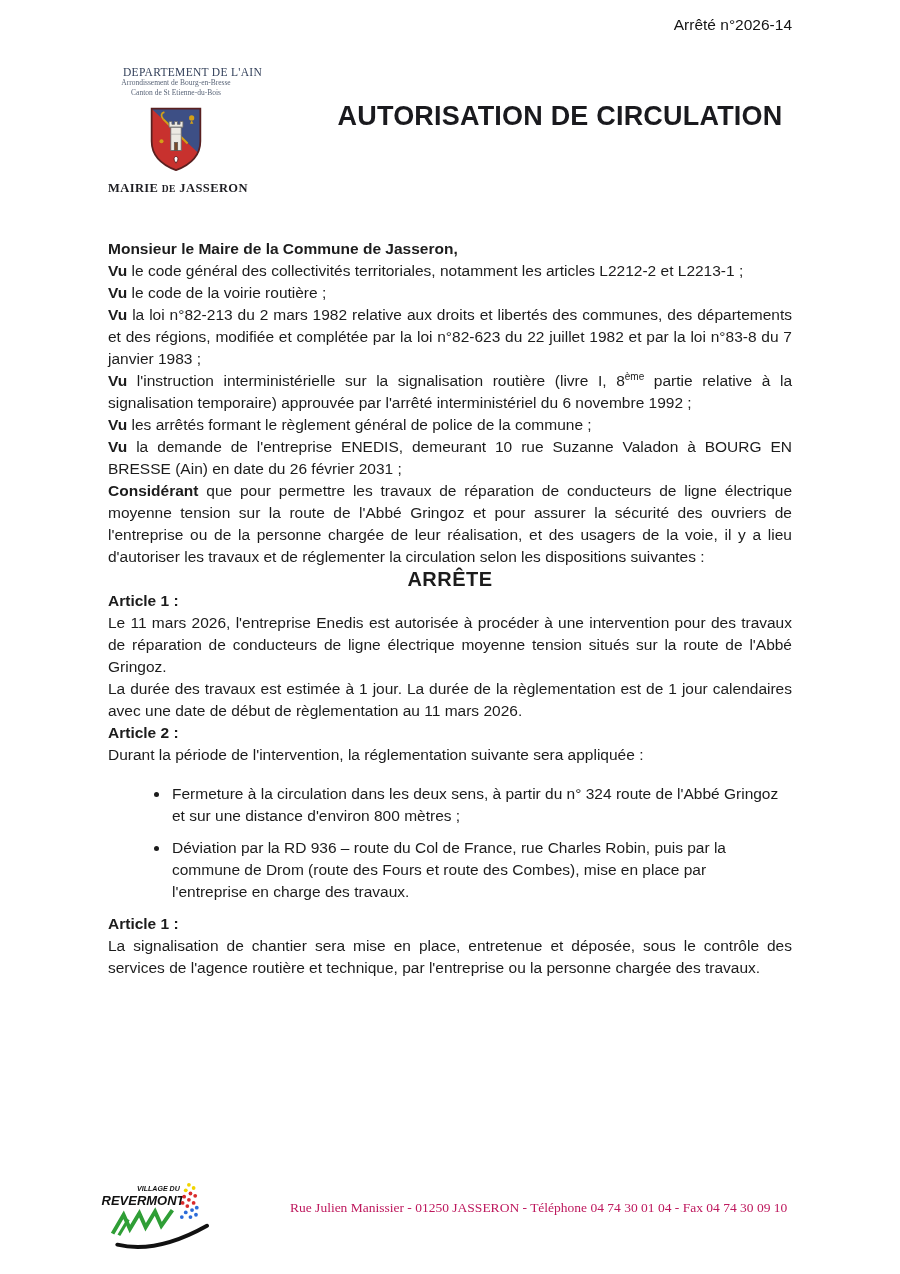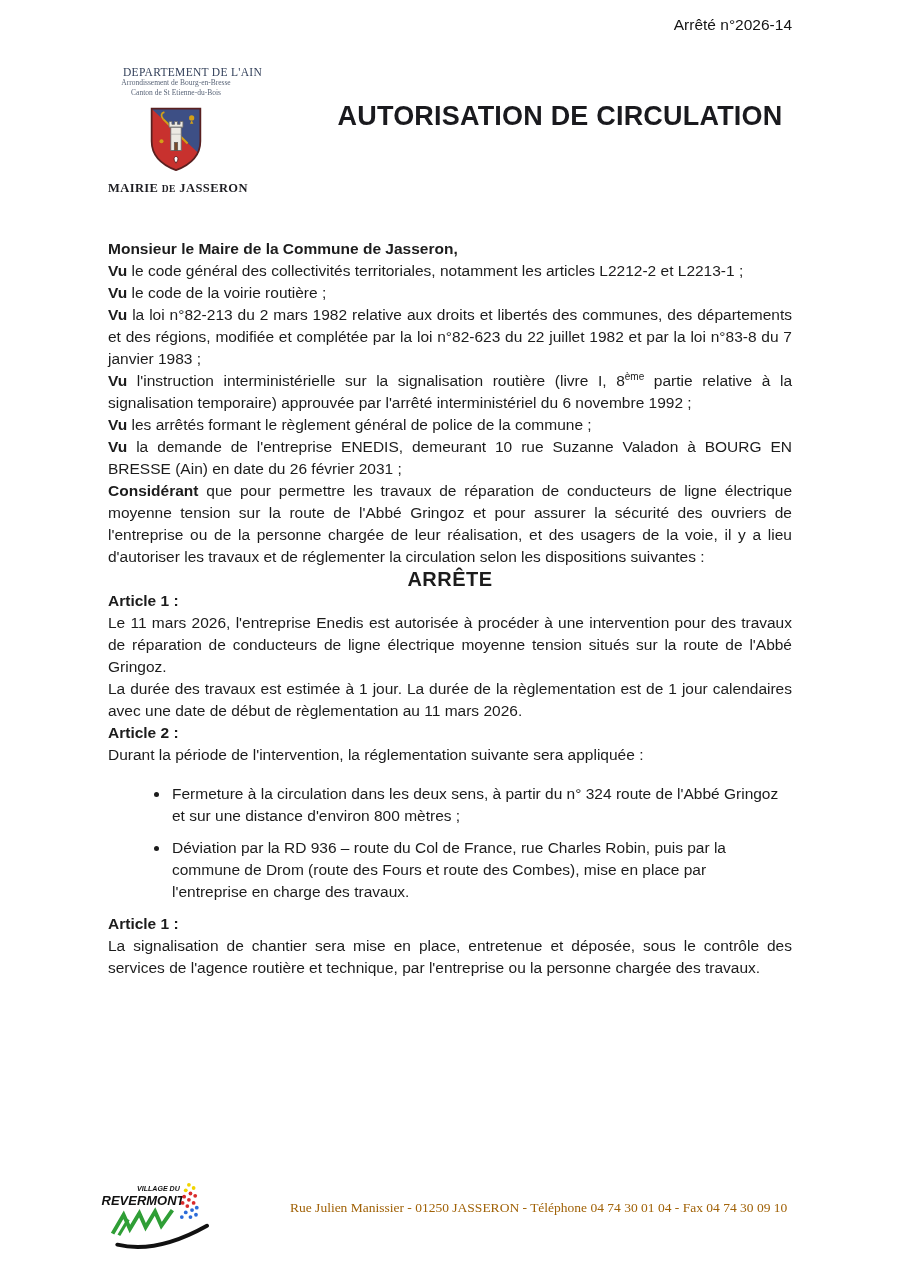--- a/index.html
+++ b/index.html
@@ -37,21 +37,21 @@
   .art-p{margin-top:11px;}
   .art-p-tight{margin-top:1px;}
   .intro-p{margin-top:21px;}
   .bullets{margin:17px 0 0;padding-left:52px;list-style:disc outside;}
   .bullets li{margin:10px;padding-left:2px;}
 
   
   .footer{position:absolute;left:100px;top:1178px;width:710px;height:90px;}
   .footer-logo{position:absolute;left:0;top:2px;}
   .footer-text{position:absolute;left:190px;top:20px;font-family:"Liberation Serif",serif;
-               font-size:13.5px;line-height:20px;color:#a16207;}
+               font-size:13.5px;line-height:20px;color:#be185d;}
 </style>
 </head>
 <body>
 
 <div class="doc-number">Arrêté n°2026-14</div>
 
 <div class="org">
   <div class="org-dept">DEPARTEMENT DE L'AIN</div>
   <div class="org-sub">Arrondissement de Bourg-en-Bresse</div>
   <div class="org-sub">Canton de St Etienne-du-Bois</div>

